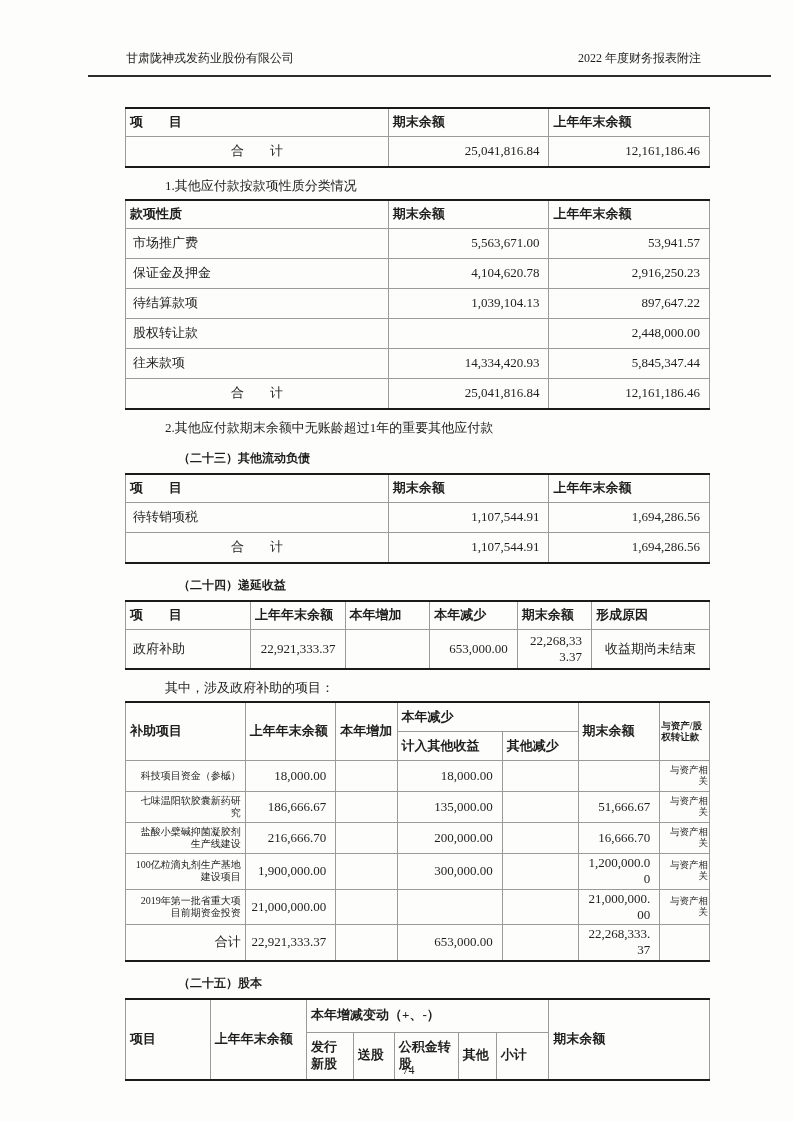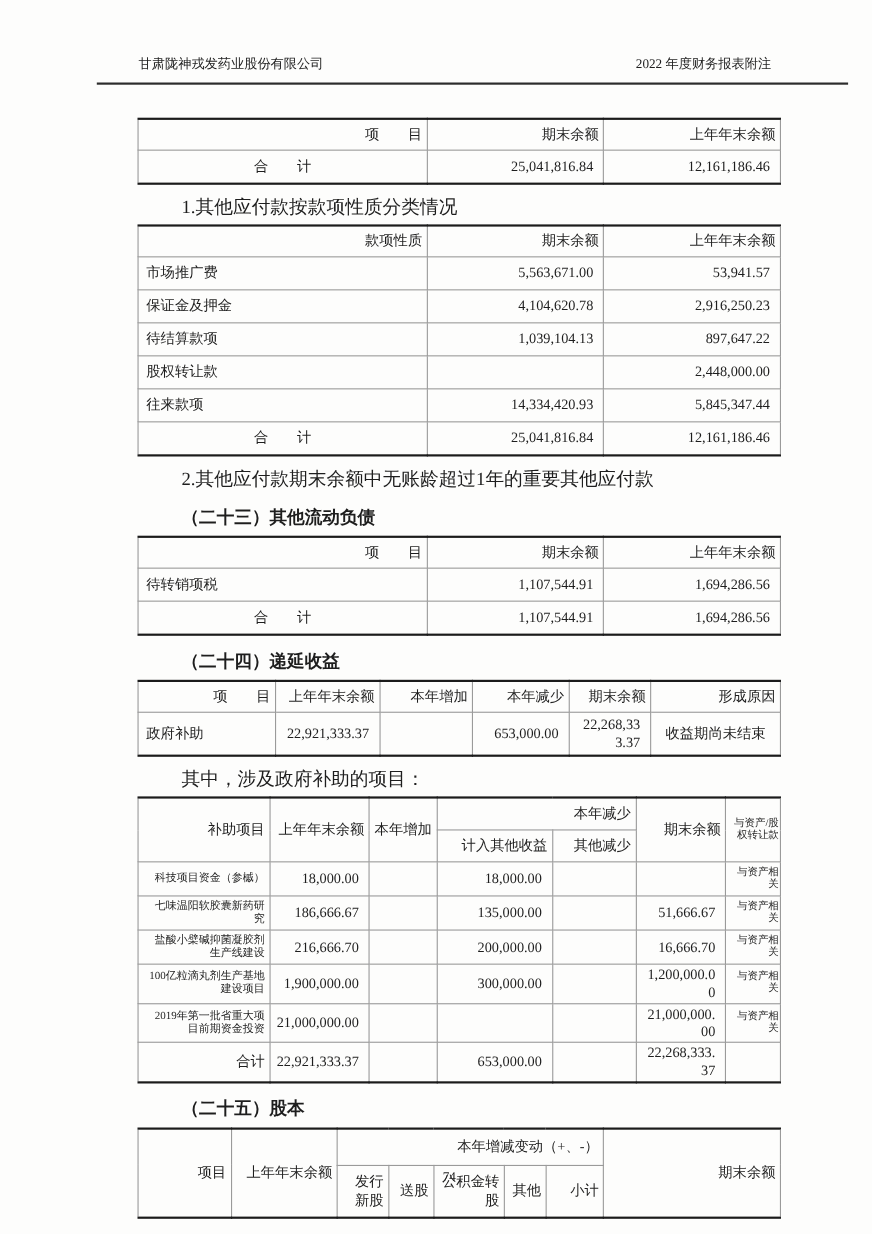--- a/index.html
+++ b/index.html
@@ -7,36 +7,36 @@
         font-family:"Liberation Serif","DejaVu Serif",serif;color:#1e1e1e;}
   .header{display:flex;justify-content:space-between;align-items:flex-end;
           padding:50px 92px 8px 126px;font-size:12px;}
   .rule{margin:0 22px 0 88px;border-top:2px solid #2c2c2c;}
   .content{padding:26px 83px 0 125px;}
   table.doc{width:100%;border-collapse:collapse;table-layout:fixed;
             border-top:2px solid #1b1b1b;border-bottom:2px solid #1b1b1b;margin-top:4px;}
   table.doc th,table.doc td{border:1px solid #9a9a9a;font-weight:normal;
             padding:1px 4px;font-size:13px;line-height:1.25;color:#1e1e1e;
             overflow:hidden;word-break:break-all;}
-  table.doc th{text-align:right;}
+  table.doc th{text-align:left;font-weight:bold;}
   .t-std th{height:25px;}
   .t-std td{height:27px;}
   .t4 th{height:25px;}
   .t4 td{height:36px;}
   .t5 th{height:26px;font-size:10.5px;padding:1px 2px;}
   .t5 td{height:28px;font-size:10.5px;padding:1px 3px;text-align:right;}
   .t5 td.lbl{font-size:10px;padding-left:4px;line-height:1.2;}
   .t5 .rel{font-size:9.5px;line-height:1.15;padding:1px;}
   .t6 tr.tier1 th{height:30px;margin-left:11px;}
   .t6 tr.tier2 th{height:44px;}
   .num{text-align:right;padding-right:9px !important;margin-left:12px;}
   .lbl{text-align:left;padding-left:7px !important;}
   .ctr{text-align:center;}
-  .note{font-size:17px;margin:9px 0 4px 40px;}
-  .sec{font-size:16px;font-weight:bold;margin:13px 0 6px 40px;}
+  .note{font-size:13px;margin:9px 0 4px 40px;}
+  .sec{font-size:12px;font-weight:bold;margin:13px 0 6px 53px;}
   .footer{position:absolute;bottom:44px;left:0;right:0;text-align:center;font-size:12px;padding-left:24px;}
 </style>
 </head>
 <body>
 
 <div class="page">
 
   <div class="header">
     <span>甘肃陇神戎发药业股份有限公司</span>
     <span>2022 年度财务报表附注</span>

